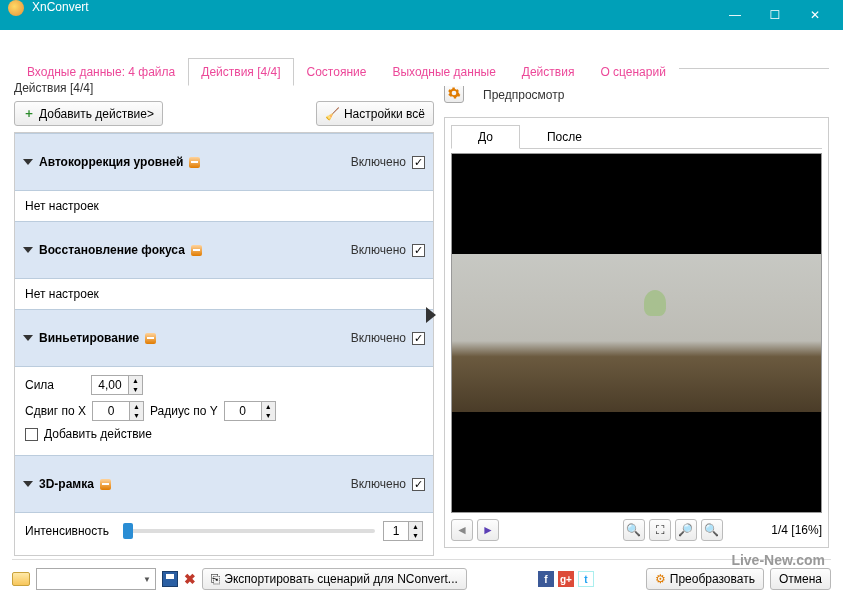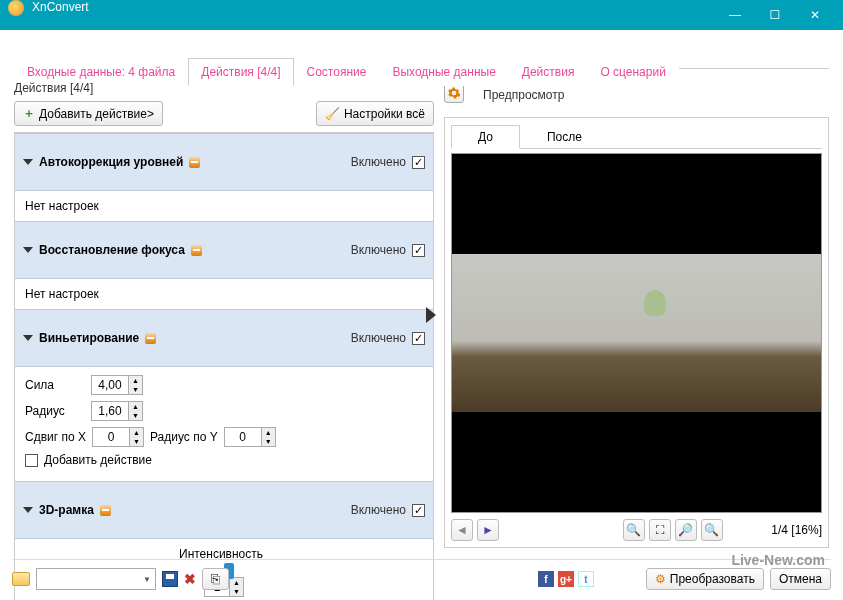--- a/index.html
+++ b/index.html
@@ -29,21 +29,21 @@
 .action-hdr .enlabel { color: #333; }
 .chk { width: 13px; height: 13px; border: 1px solid #555; background: #fff; display: inline-flex; align-items: center; justify-content: center; }
 .chk.checked::after { content: "✓"; font-size: 11px; line-height: 1; color: #000; }
 .action-body { padding: 8px 10px; background: #fff; }
 .form-row { display: flex; align-items: center; gap: 6px; margin-bottom: 6px; }
 .form-row label { min-width: 60px; }
 .spin { display: inline-flex; border: 1px solid #aaa; height: 20px; }
 .spin input { border: none; width: 36px; padding: 0 3px; text-align: center; outline: none; }
 .spin .arrows { width: 14px; display: flex; flex-direction: column; border-left: 1px solid #aaa; }
 .spin .arrows div { flex: 1; display: flex; align-items: center; justify-content: center; font-size: 7px; background: #eee; }
-.slider-wrap { display: flex; align-items: center; gap: 8px; flex-direction: column; }
+.slider-wrap { display: flex; align-items: center; gap: 8px; }
 .slider { flex: 1; height: 4px; background: #ddd; border-radius: 2px; position: relative; }
 .slider .thumb { position: absolute; top: -6px; left: 0; width: 10px; height: 16px; background: #2a8dd4; border-radius: 2px; }
 .color-sw { width: 18px; height: 18px; border: 1px solid #666; background: #1e90ff; }
 .preview-panel { border: 1px solid #ccc; padding: 6px; position: relative; }
 .tool-icon { width: 20px; height: 20px; border: 1px solid #aaa; border-radius: 3px; display: inline-flex; align-items: center; justify-content: center; background: linear-gradient(#fdfdfd,#ececec); margin-bottom: 4px; }
 .prev-tabs { display: flex; border-bottom: 1px solid #ccc; margin-bottom: 4px; }
 .prev-tab { padding: 4px 26px; border: 1px solid transparent; border-bottom: none; position: relative; top: 1px; }
 .prev-tab.active { border-color: #ccc; border-bottom: 1px solid #fff; background: #fff; }
 .preview-img { width: 100%; height: 360px; background: #000; position: relative; border: 1px solid #999; }
 .preview-img .photo { position: absolute; left: 0; right: 0; top: 100px; bottom: 100px; background: linear-gradient(to bottom, #c7c8c3 0%, #bdbcb5 55%, #6b5a3f 65%, #4a3c28 100%); }
@@ -141,30 +141,20 @@
             <label>Сила</label>
             <div class="spin">
                 <input value="4,00" style="">
                 <div class="arrows">
                   <div>▲</div>
                   <div>▼</div>
                 </div>
               </div>
           </div>
           <div class="form-row">
-            <label>Радиус</label>
-            <div class="spin">
-                <input value="1,60" style="">
-                <div class="arrows">
-                  <div>▲</div>
-                  <div>▼</div>
-                </div>
-              </div>
-          </div>
-          <div class="form-row">
             <label>Сдвиг по X</label>
             <div class="spin">
                 <input value="0" style="">
                 <div class="arrows">
                   <div>▲</div>
                   <div>▼</div>
                 </div>
               </div>
             <label style="min-width:auto">Радиус по Y</label>
             <div class="spin">
@@ -244,20 +234,21 @@
 
 <div class="bottom-bar">
   <div class="folder-icon"></div>
   <div class="dropdown">
       <span class="dd-arrow">▼</span>
     </div>
   <div class="save-icon"></div>
   <div class="x-icon">✖</div>
   <div class="btn">
     <span>⎘</span>
+    <span>Экспортировать сценарий для NConvert...</span>
   </div>
   <div class="spacer"></div>
   <div class="social">
     <div class="soc fb">f</div>
     <div class="soc gp">g+</div>
     <div class="soc tw">t</div>
   </div>
   <div style="width:40px"></div>
   <div class="btn">
     <span style="color:#e07b00">⚙</span>

